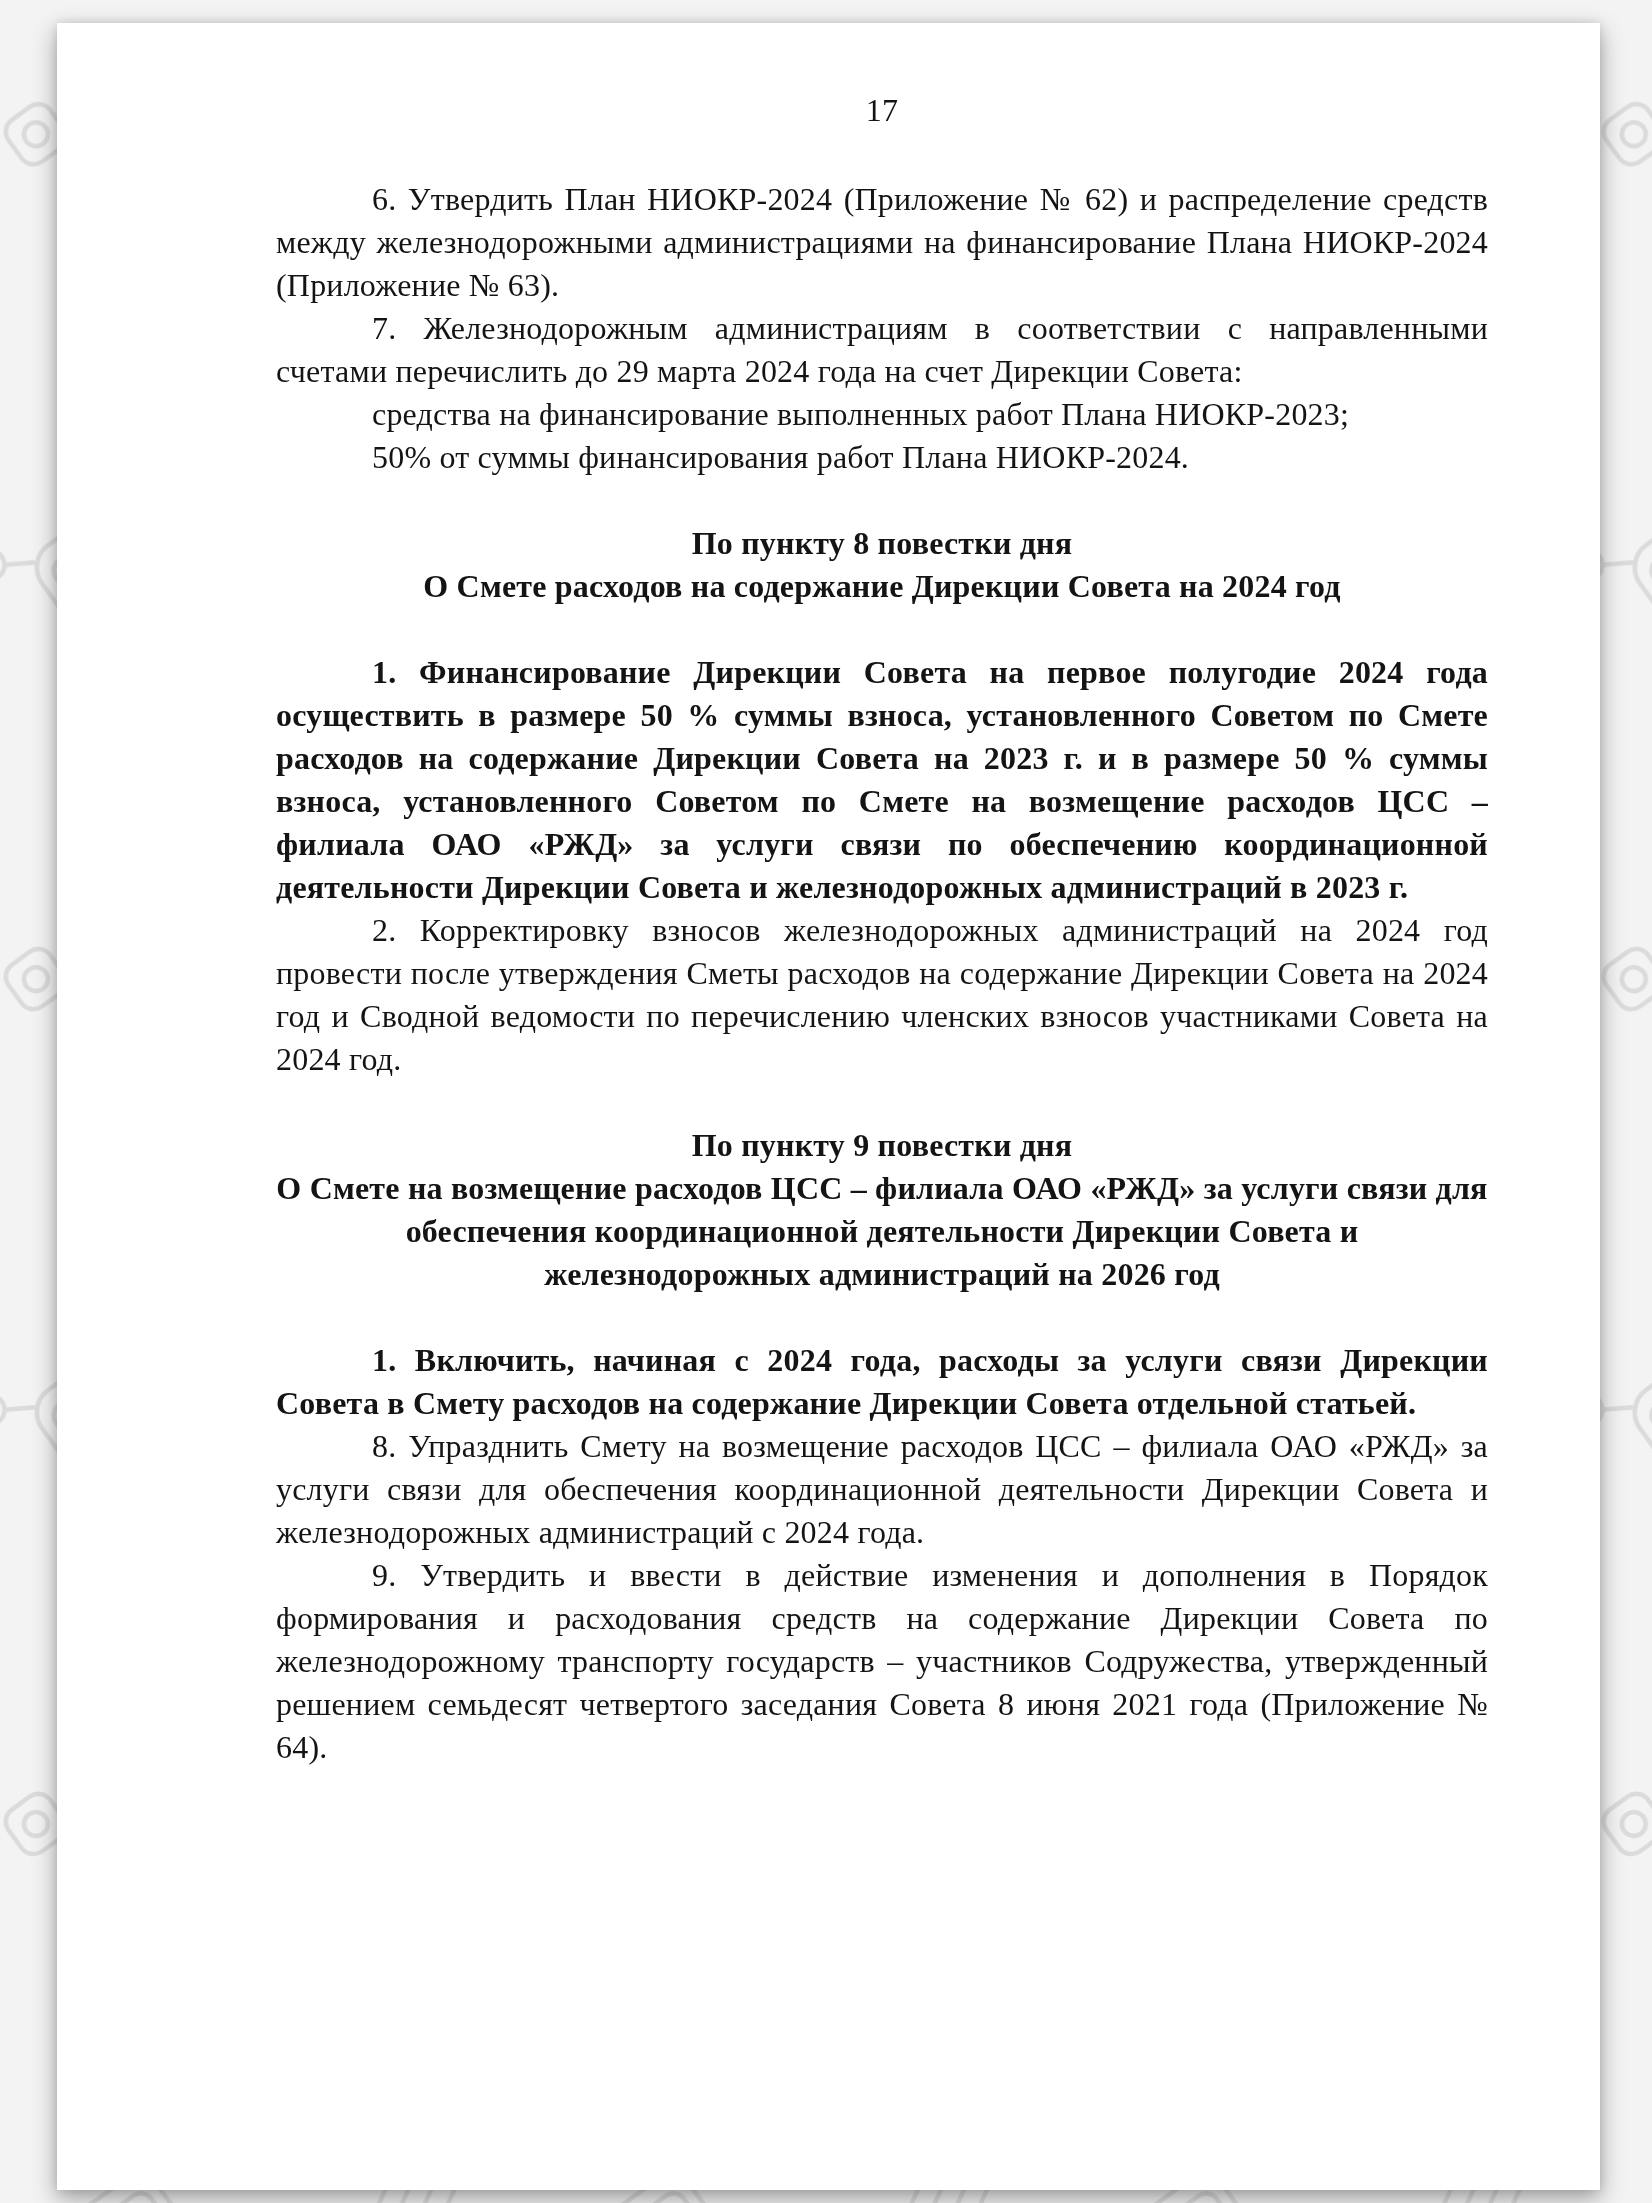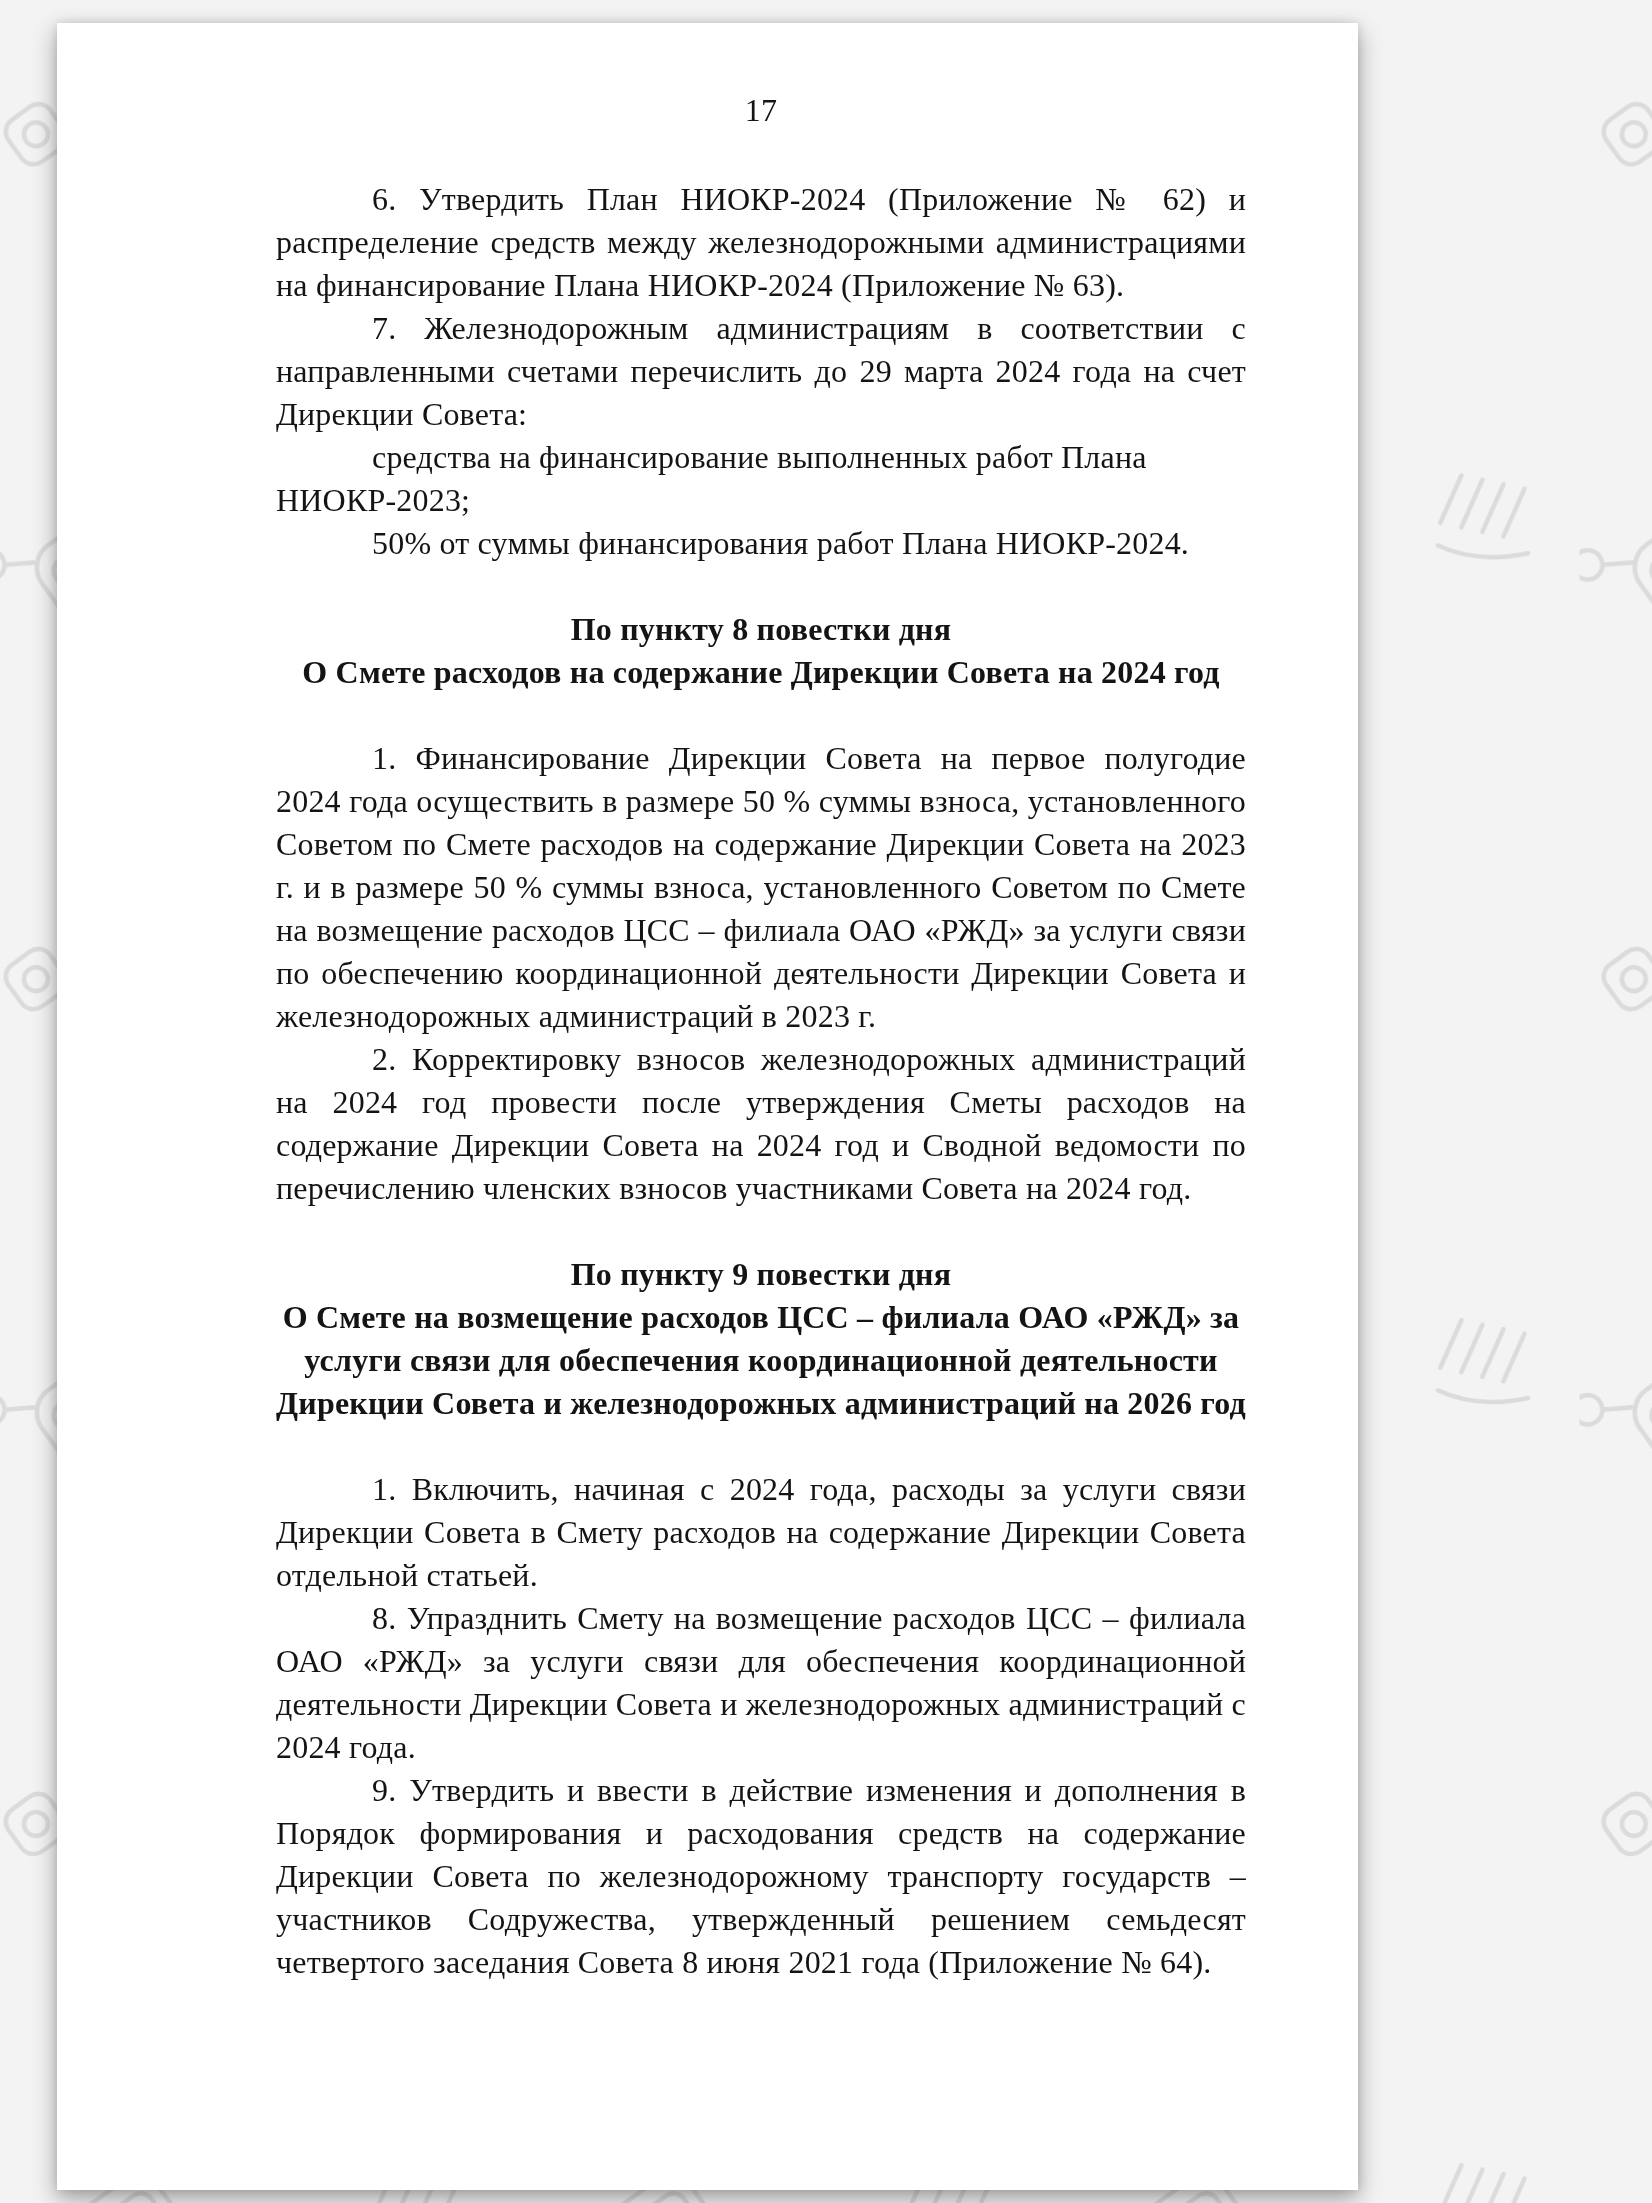--- a/index.html
+++ b/index.html
@@ -18,21 +18,21 @@
   }
   .bg-pattern {
     position: absolute;
     inset: 0;
     z-index: 0;
   }
   .sheet {
     position: absolute;
     left: 57px;
     top: 23px;
-    width: 1301px;
+    width: 1543px;
     height: 2167px;
     background: #ffffff;
     box-shadow: 0 9.2px 22px rgba(60,60,60,0.45), 0 0 9.2px rgba(0,0,0,0.12);
     z-index: 1;
     box-sizing: border-box;
   }
   .content {
     padding: 66px 112px 0 219px;
     color: #141414;
     font-size: 32px;
@@ -65,20 +65,21 @@
     text-decoration-thickness: 2.8px;
     text-underline-offset: 6.4px;
   }
   .subheading {
     text-align: center;
     font-weight: bold;
     margin: 0;
   }
   .gap-top {
     margin-top: 43px;
+    font-weight: bold;
   }
 </style>
 </head>
 <body>
 
 <div class="canvas">
 
   <svg class="bg-pattern" width="1653" height="2204" viewBox="0 0 1800 2400" xmlns="http://www.w3.org/2000/svg" aria-hidden="true">
     <defs>
       <g id="locoA" fill="none" stroke="#dbdbdb" stroke-width="5" stroke-linecap="round" stroke-linejoin="round">

